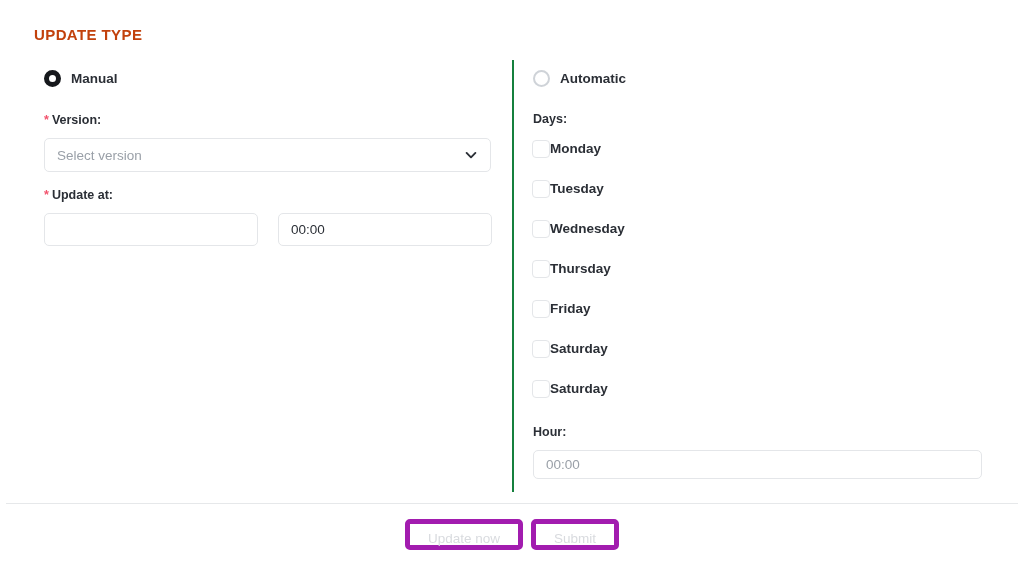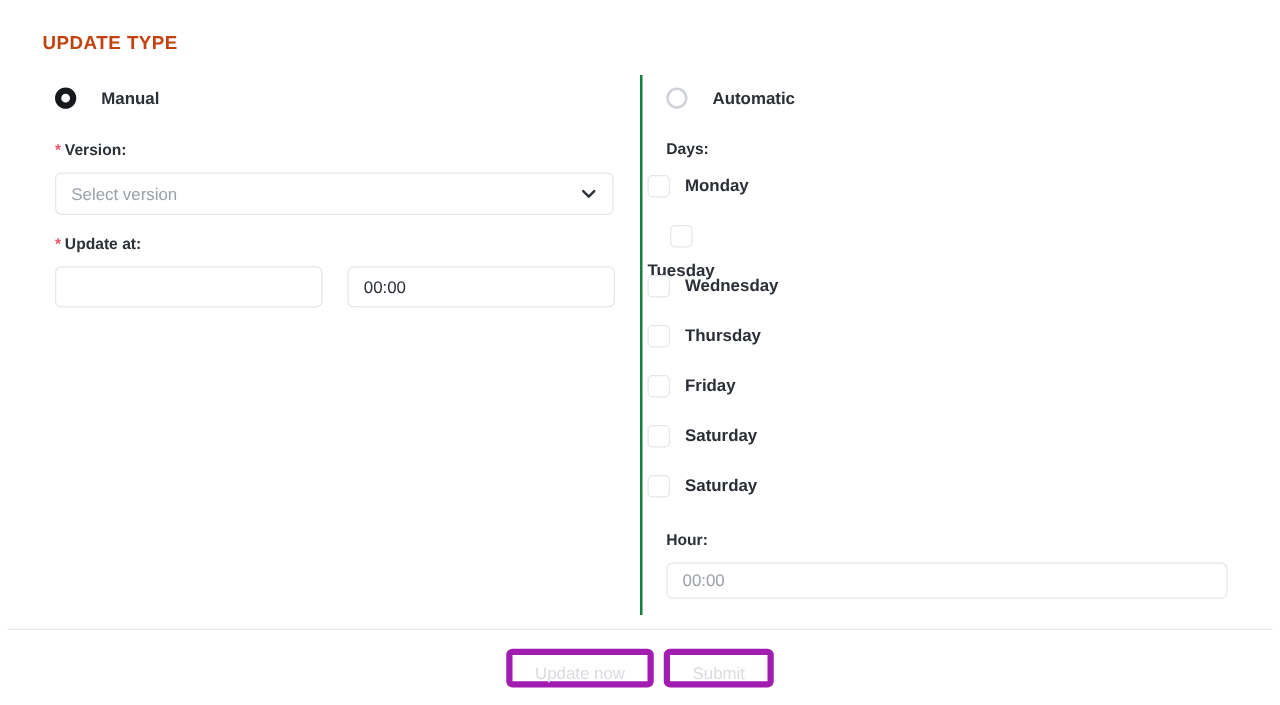--- a/index.html
+++ b/index.html
@@ -50,21 +50,21 @@
     height: 432px;
     border-left: 2px solid #15803d;
     box-sizing: border-box;
   }
 
   
   .radio-row {
     position: absolute;
     display: flex;
     align-items: center;
-    gap: 20px;
+    gap: 10px;
   }
   .radio-row.left  { left: 44px; top: 10px; }
   .radio-row.right { left: 19px; top: 10px; }
 
   .radio {
     width: 17px;
     height: 17px;
     border-radius: 50%;
     box-sizing: border-box;
     flex: none;
@@ -146,24 +146,23 @@
     height: 33px;
   }
 
   
   .days-label {
     left: 19px;
     top: 52px;
   }
   .day-row {
     position: absolute;
-    left: 4px;
+    left: 18px;
     display: flex;
     align-items: center;
-    gap: 12px;
   }
   .checkbox {
     width: 18px;
     height: 18px;
     box-sizing: border-box;
     border: 1px solid #e4e6e9;
     border-radius: 4px;
     background: #ffffff;
     flex: none;
   }
@@ -268,21 +267,21 @@
       <span class="radio off"></span>
       <span class="radio-label">Automatic</span>
     </div>
 
     <div class="field-label days-label">Days:</div>
 
     <div class="day-row" style="top:80px;">
       <span class="checkbox"></span>
       <span class="day-label">Monday</span>
     </div>
-    <div class="day-row" style="top:120px;flex-direction:column;">
+    <div class="day-row" style="top:120px;">
       <span class="checkbox"></span>
       <span class="day-label">Tuesday</span>
     </div>
     <div class="day-row" style="top:160px;">
       <span class="checkbox"></span>
       <span class="day-label">Wednesday</span>
     </div>
     <div class="day-row" style="top:200px;">
       <span class="checkbox"></span>
       <span class="day-label">Thursday</span>

